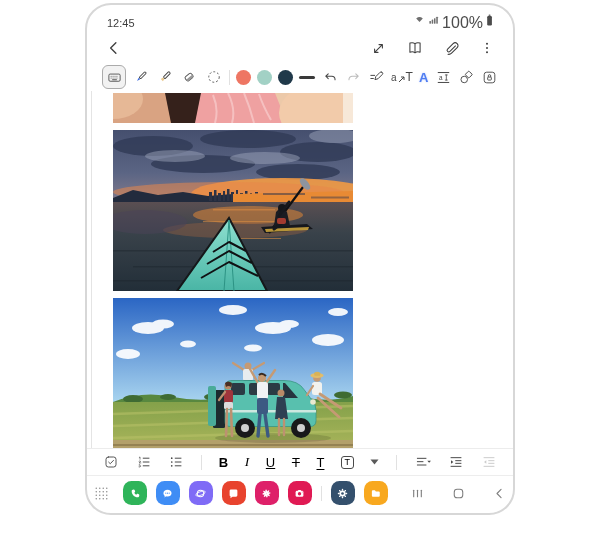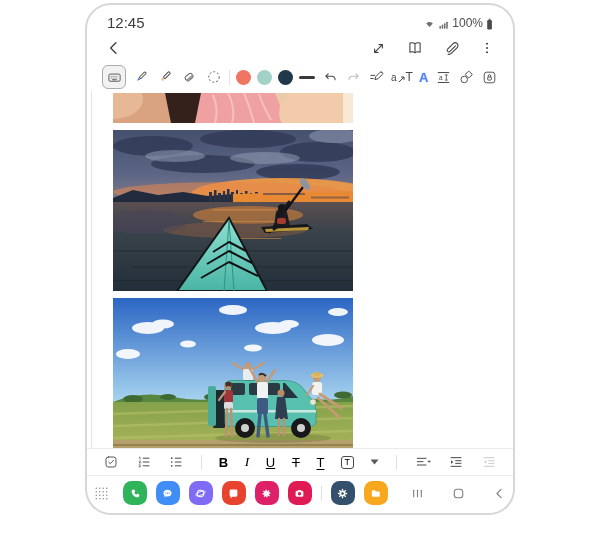--- a/index.html
+++ b/index.html
@@ -1,21 +1,21 @@
 <!DOCTYPE html>
 <html><head>
 <meta charset="utf-8">
 <style>
 *{margin:0;padding:0;box-sizing:border-box}
 html,body{width:600px;height:547px;background:#fff;font-family:"Liberation Sans",sans-serif;overflow:hidden}
 body{position:relative}
 .device{position:absolute;left:85px;top:3px;width:430px;height:512px;background:#fff;border:2px solid #d7d7d7;border-radius:26px;overflow:hidden;display:flex;flex-direction:column}
 .status-bar{height:26px;padding:9px 20px 0;display:flex;justify-content:space-between;align-items:center}
-.sb-time{font-size:15px;color:#3d3d3d}
-.sb-right{display:flex;align-items:flex-end;gap:3px;font-size:12px;color:#4c4c4c}
+.sb-time{font-size:11px;color:#3d3d3d}
+.sb-right{display:flex;align-items:flex-start;gap:3px;font-size:16px;color:#4c4c4c}
 .top-nav{height:28px;padding:6px 18px 0;display:flex;align-items:center}
 .tn-right{margin-left:auto;display:flex;align-items:center;gap:19px}
 .icon-btn{display:flex;align-items:center;justify-content:center;background:none;border:none;cursor:pointer;padding:0}
 .pen-toolbar{height:32px;padding:4px 15px 0;display:flex;align-items:center;justify-content:space-between}
 .tool-sel{width:24px;height:24px;border:1px solid #ababab;background:#f2f2f2;border-radius:6px;display:flex;align-items:center;justify-content:center}
 .swatch{width:15px;height:15px;border-radius:50%;border:none;cursor:pointer}
 .stroke-bar{width:16px;height:3px;border-radius:2px;background:#3a3a3a}
 .vdiv{width:1px;height:15px;background:#e1e1e1}
 .content{flex:1;position:relative;background:#fff;overflow:hidden}
 .page-edge{position:absolute;left:4px;top:0;bottom:0;width:1px;background:#e4e4e4}

